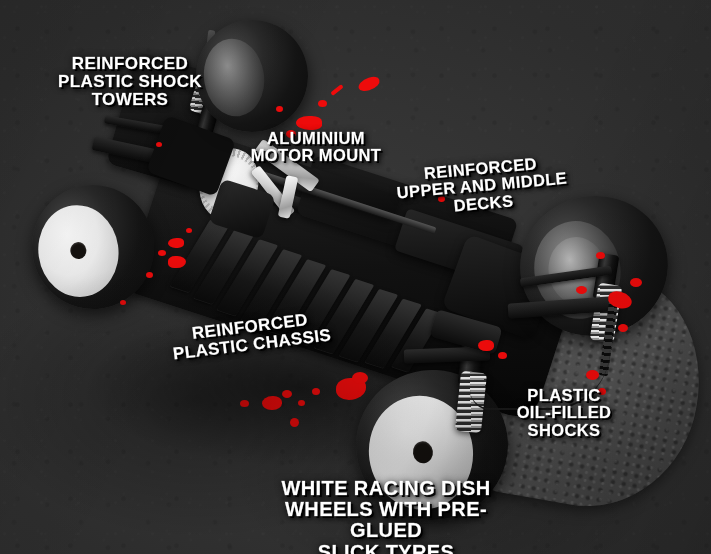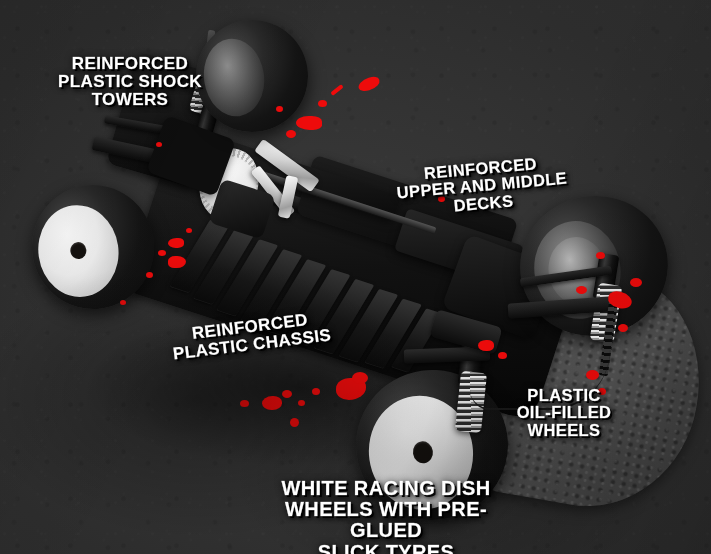--- a/index.html
+++ b/index.html
@@ -262,30 +262,32 @@
     </div>
 
   </div>
 
   <div id="vignette"></div>
 
   <div class="callout c-shock-towers">REINFORCED
 PLASTIC SHOCK
 TOWERS</div>
 
+  <div class="callout c-motor-mount">ALUMINIUM
+MOTOR MOUNT</div>
 
   <div class="callout c-decks">REINFORCED
 UPPER AND MIDDLE
 DECKS</div>
 
   <div class="callout c-chassis">REINFORCED
 PLASTIC CHASSIS</div>
 
   <div class="callout c-shocks">PLASTIC
 OIL-FILLED
-WHEELS</div>
+SHOCKS</div>
 
 
   <div class="callout c-wheels">WHITE RACING DISH
 WHEELS WITH PRE-GLUED
 SLICK TYRES</div>
 
 </div>
 
 </body></html>

